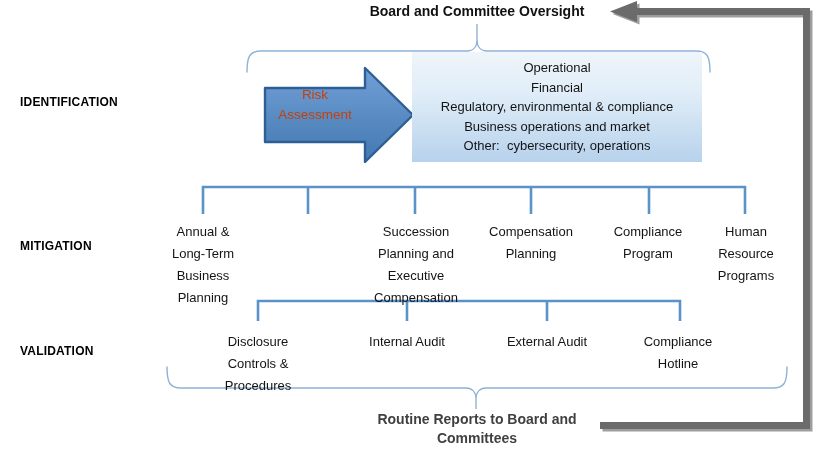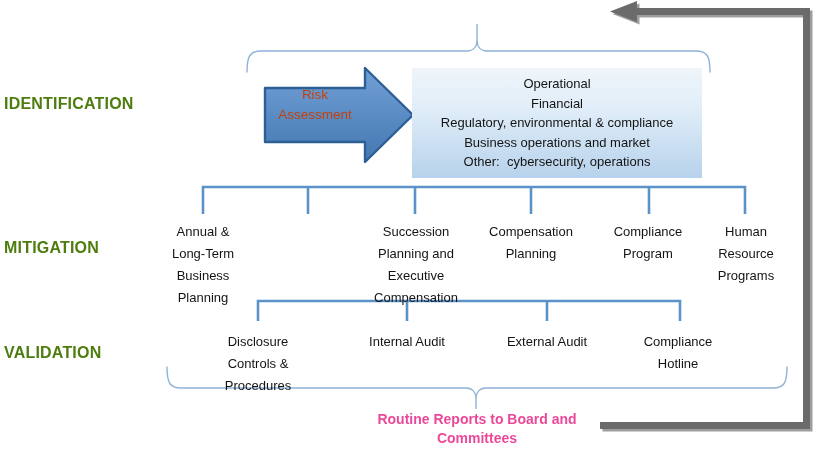--- a/index.html
+++ b/index.html
@@ -7,34 +7,34 @@
     position:relative;width:820px;height:450px;background:#ffffff;
     font-family:"Liberation Sans",sans-serif;color:#141414;overflow:hidden;
   }
   .svg-layer{position:absolute;left:0;top:0;width:820px;height:450px;}
 
   .title{
     position:absolute;top:3px;left:477px;transform:translateX(-50%);
     font-size:14px;font-weight:bold;white-space:nowrap;color:#111;
   }
   .section-label{
-    position:absolute;left:4px;font-size:16px;font-weight:bold;color:#4d7c0f;
+    position:absolute;left:20px;font-size:12px;font-weight:bold;color:#000000;
     letter-spacing:.2px;
   }
   .lbl-identification{top:95px;}
   .lbl-mitigation{top:239px;}
   .lbl-validation{top:344px;}
 
   .arrow-label{
     position:absolute;left:273px;top:85px;width:84px;text-align:center;
     font-size:13.5px;line-height:20px;color:#c2410c;
   }
 
   .risk-box{
-    position:absolute;left:412px;top:68px;width:290px;height:110px;
+    position:absolute;left:412px;top:52px;width:290px;height:110px;
     background:linear-gradient(180deg,#eff5fa 0%,#e0edf8 38%,#c9def1 72%,#b7d2ec 100%);
     display:flex;flex-direction:column;justify-content:center;
     text-align:center;font-size:13px;line-height:19.5px;
   }
   .box-line{white-space:pre-wrap;}
 
   .item{position:absolute;text-align:center;font-size:13px;line-height:22px;}
   .m{top:221px;}
   .v{top:331px;}
   .m1{left:161px;width:84px;}
@@ -43,21 +43,21 @@
   .m4{left:484px;width:94px;}
   .m5{left:606px;width:84px;}
   .m6{left:708px;width:76px;}
   .v1{left:218px;width:80px;}
   .v2{left:352px;width:110px;}
   .v3{left:492px;width:110px;}
   .v4{left:635px;width:86px;}
 
   .footer{
     position:absolute;top:410px;left:377px;width:200px;text-align:center;
-    font-size:14px;font-weight:bold;line-height:19px;color:#ec4899;
+    font-size:14px;font-weight:bold;line-height:19px;color:#404040;
   }
 </style>
 </head>
 <body>
 
 <div class="canvas">
 
   <svg class="svg-layer" viewBox="0 0 820 450">
     <defs>
       <linearGradient id="ag" x1="0" y1="0" x2="0" y2="1">
@@ -73,20 +73,21 @@
 
     <path d="M167,367 C167,383 170,388 181,388 L466,388 C472,388 476,392 476,399 L476,409 L476,399 C476,392 480,388 486,388 L773,388 C784,388 787,383 787,367" fill="none" stroke="#8fb3d7" stroke-width="1.4" stroke-linecap="round"></path>
 
     <path d="M203,214 L203,187 L745,187 L745,214 M308,187 L308,214 M415,187 L415,214 M531,187 L531,214 M649,187 L649,214" fill="none" stroke="#5b93c9" stroke-width="2.6"></path>
 
     <path d="M258,321 L258,301 L680,301 L680,321 M407,301 L407,321 M547,301 L547,321" fill="none" stroke="#5b93c9" stroke-width="2.6"></path>
 
     <polygon points="265,88 365,88 365,68 413,115 365,162 365,142 265,142" fill="url(#ag)" stroke="#2d5f95" stroke-width="2.4" stroke-linejoin="round"></polygon>
   </svg>
 
+  <div class="title">Board and Committee Oversight</div>
 
   <div class="section-label lbl-identification">IDENTIFICATION</div>
   <div class="section-label lbl-mitigation">MITIGATION</div>
   <div class="section-label lbl-validation">VALIDATION</div>
 
   <div class="arrow-label">Risk Assessment</div>
 
   <div class="risk-box">
     <div class="box-line">Operational</div>
     <div class="box-line">Financial</div>

